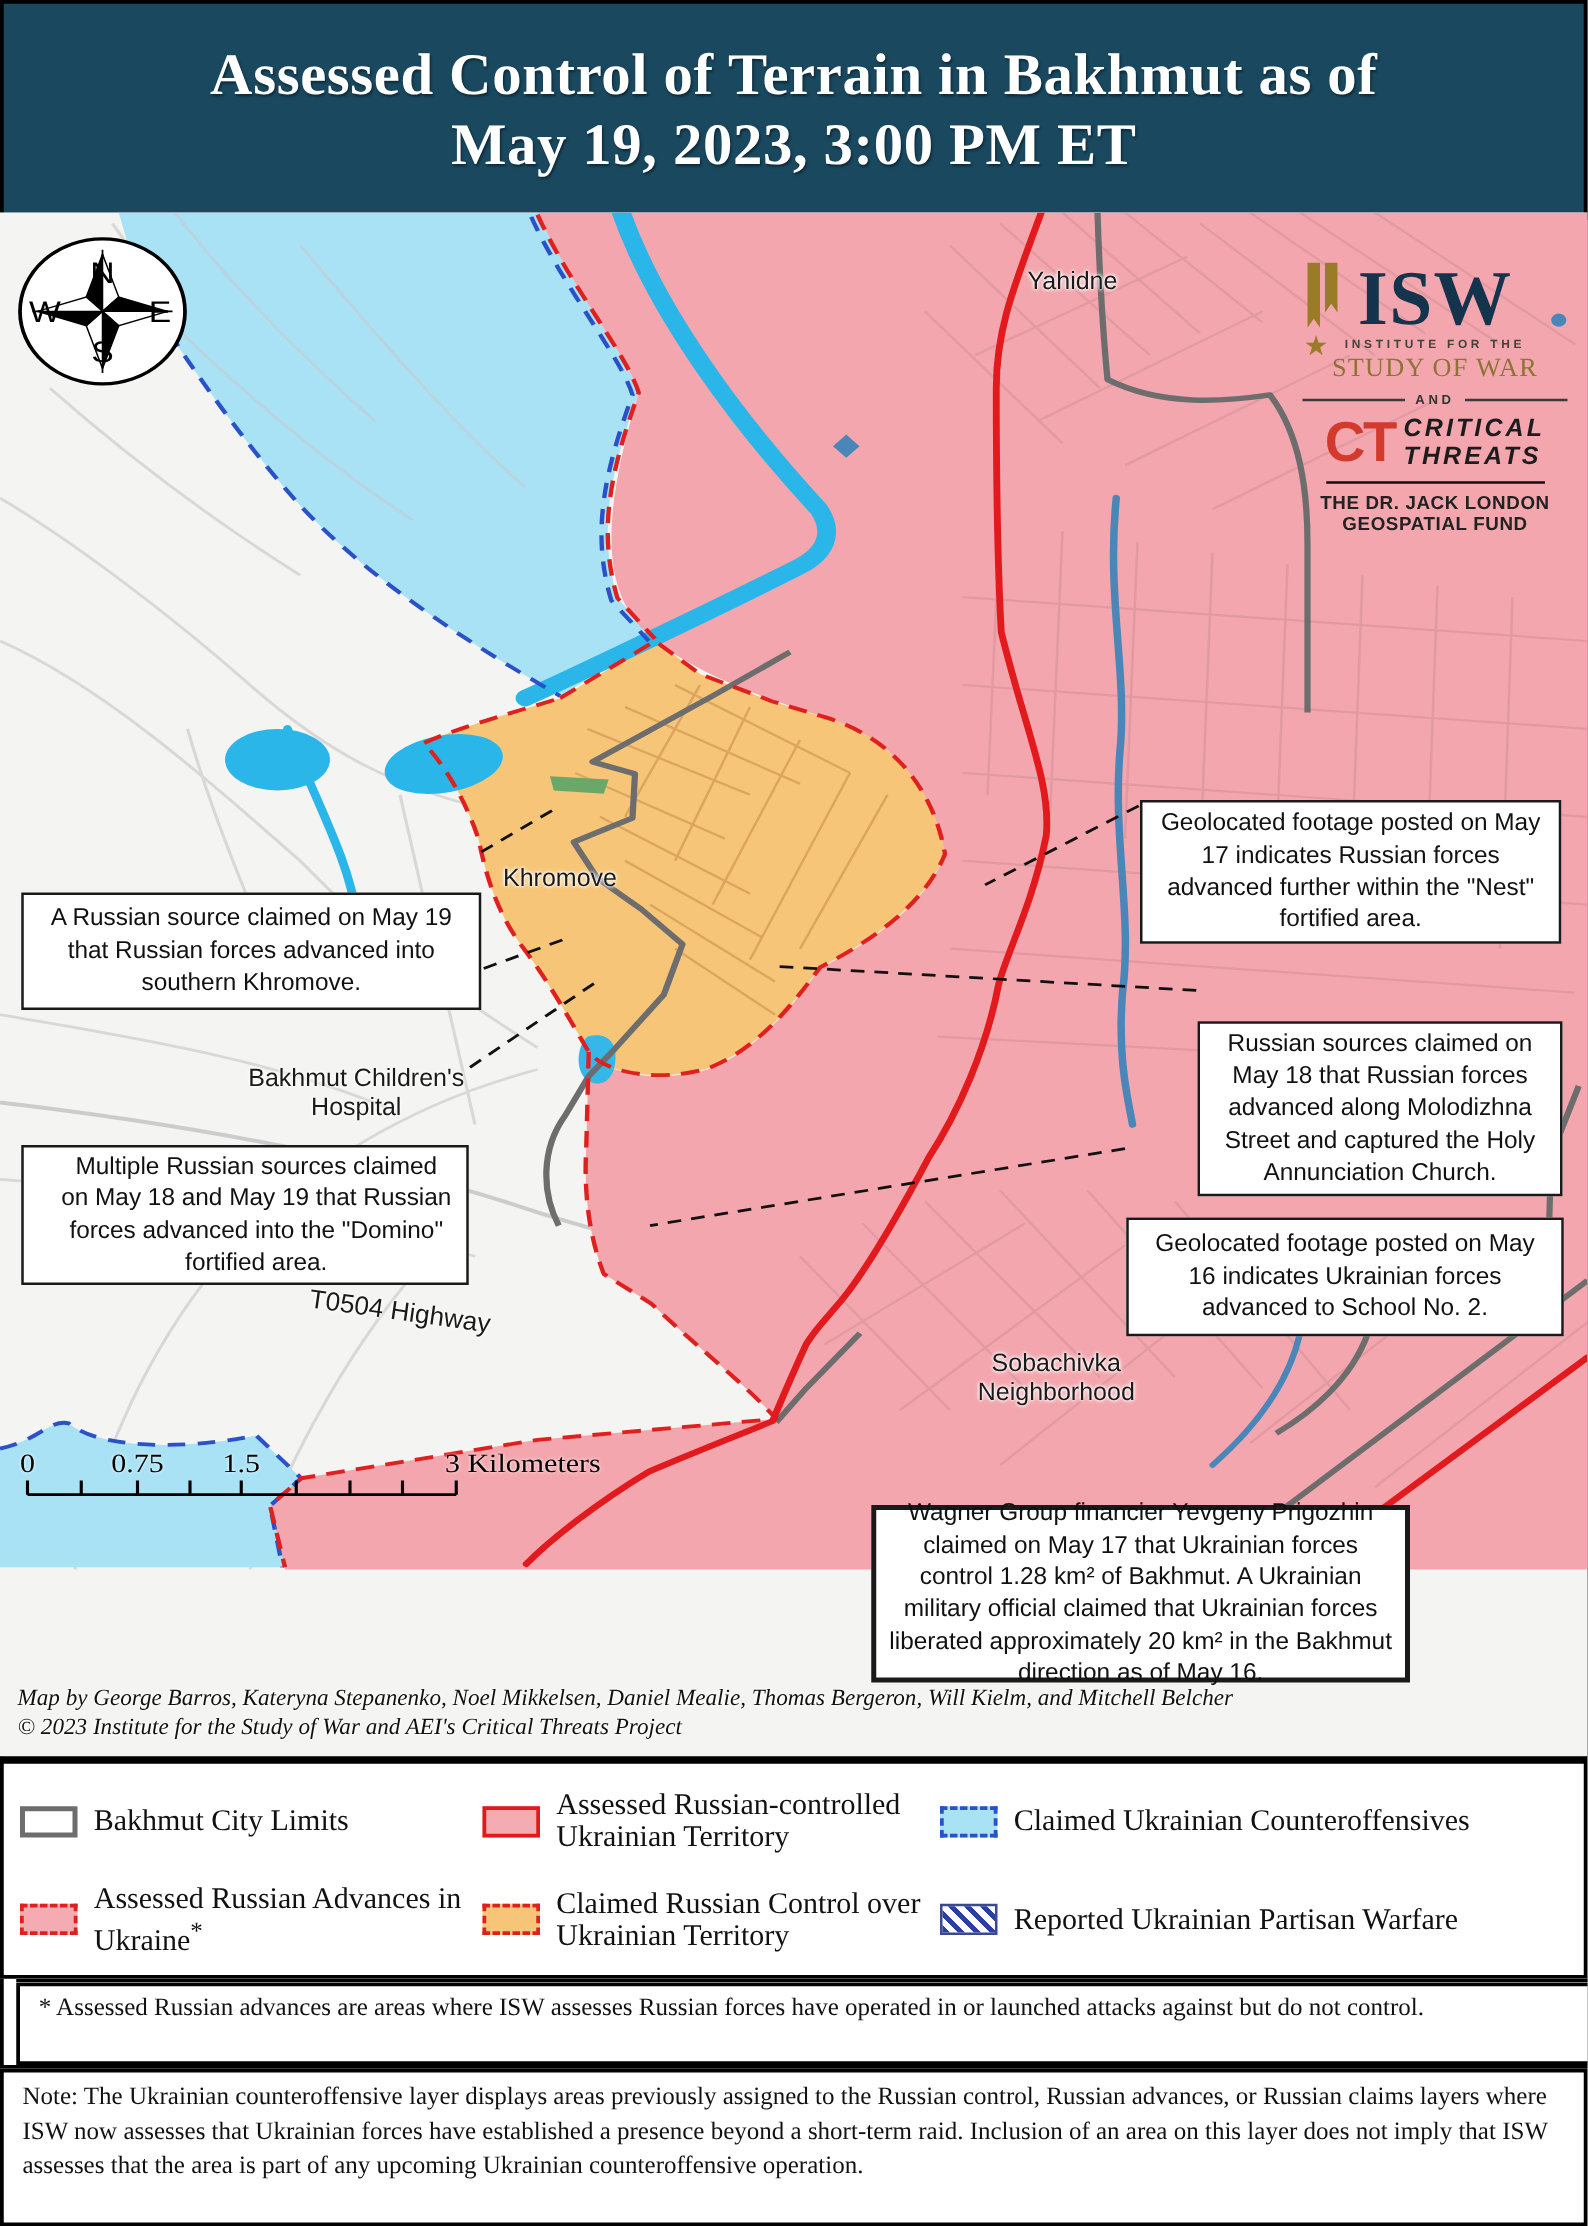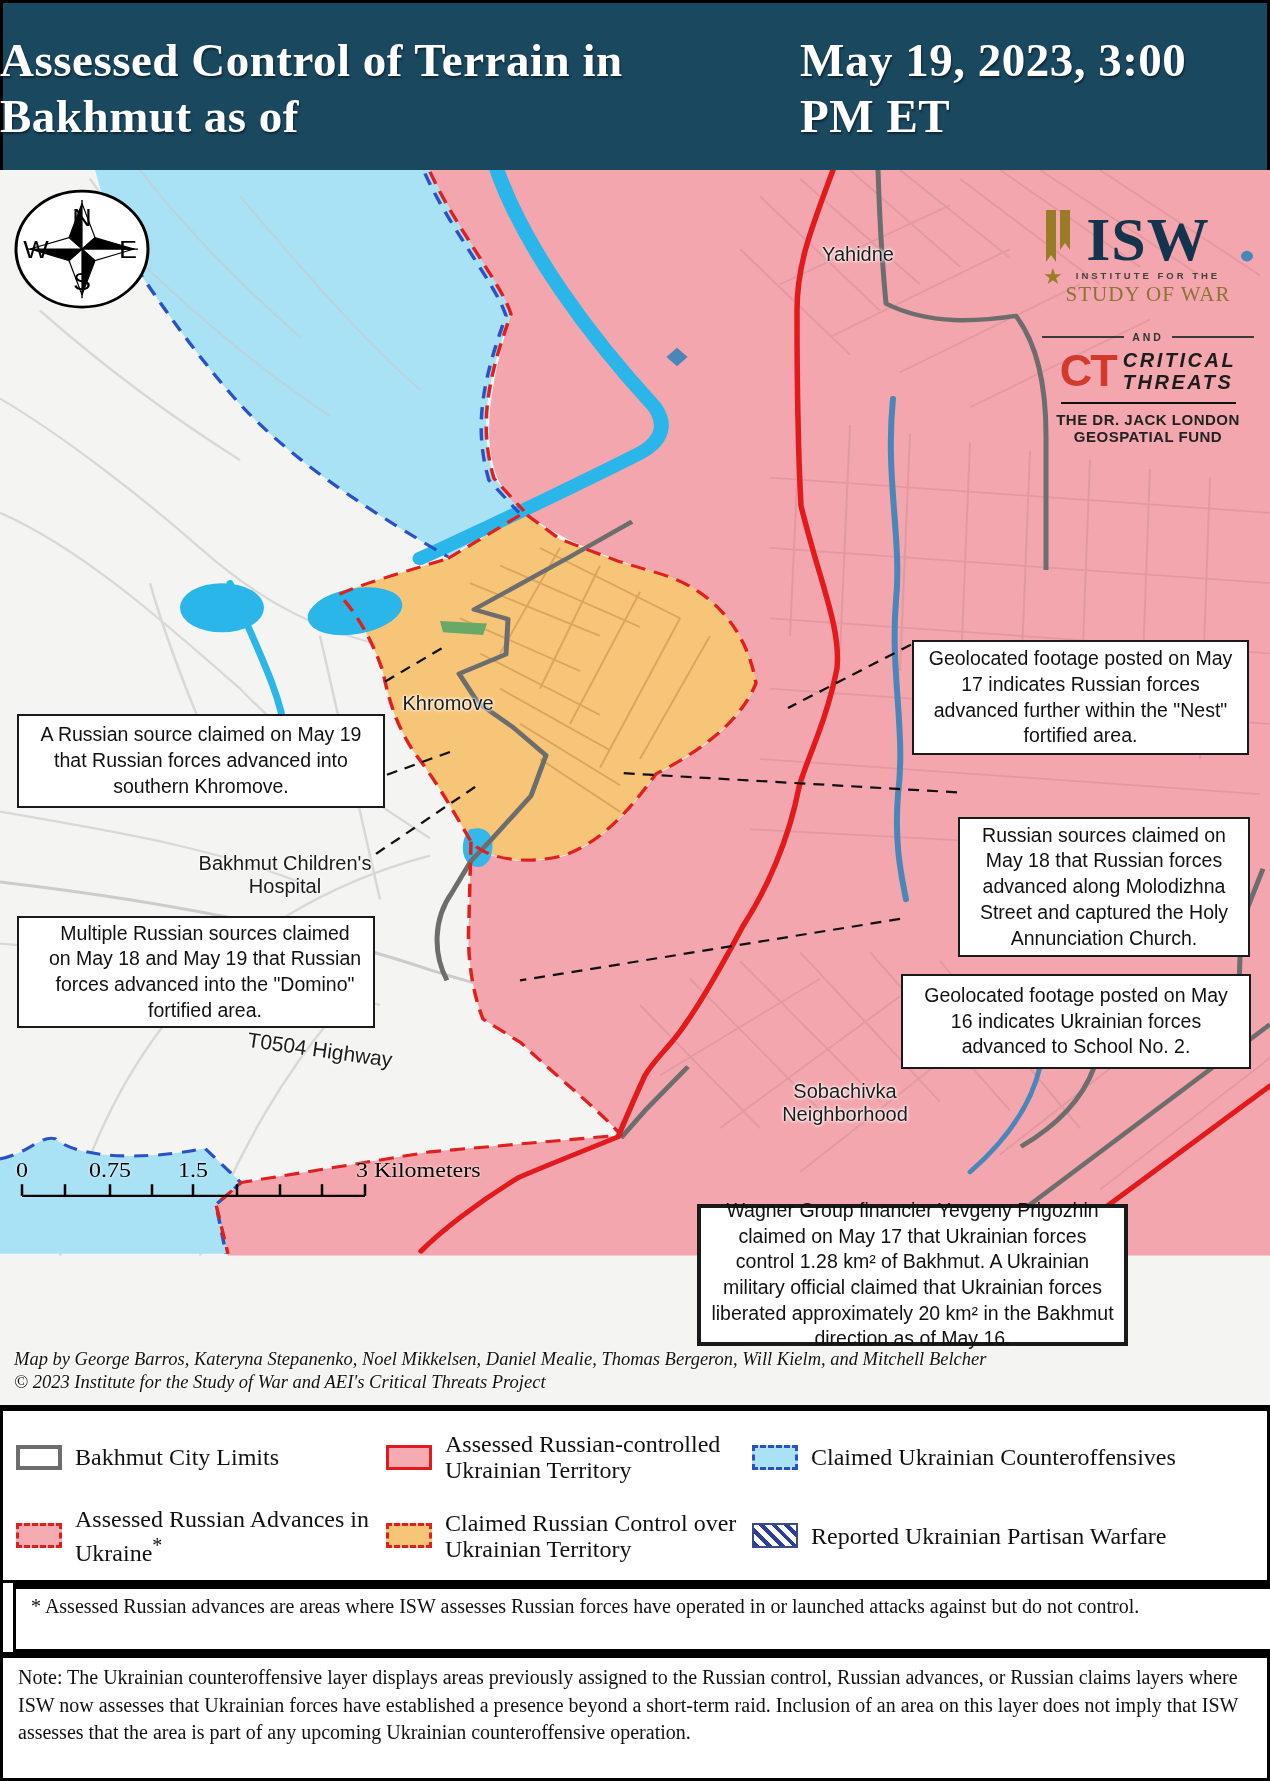--- a/index.html
+++ b/index.html
@@ -1,21 +1,21 @@
 <!DOCTYPE html>
 <html><head>
 <meta charset="utf-8">
 <style>
   html,body{margin:0;padding:0;background:#888;}
   *{box-sizing:border-box;}
   .page{position:relative;width:1270px;height:1781px;margin:0 auto;background:#fff;
         box-shadow:inset 0 0 0 3px #000;font-family:"Liberation Sans",sans-serif;color:#111;}
   
   .header{position:absolute;left:0;top:0;width:1270px;height:176px;background:#19485f;
-          display:flex;flex-direction:row;justify-content:center;align-items:center;
+          display:flex;flex-direction:column;justify-content:center;align-items:center;
           box-shadow:inset 0 0 0 3px #000;}
   .header .t1,.header .t2{font-family:"Liberation Serif",serif;font-weight:700;color:#fff;
           font-size:47px;line-height:56px;text-shadow:1px 2px 2px rgba(0,0,0,.45);letter-spacing:.5px;}
   
   .map{position:absolute;left:0;top:170px;width:1270px;height:1235px;overflow:hidden;background:#f4f4f2;}
   .map svg{position:absolute;left:0;top:0;}
   .maplabel{position:absolute;color:#1a1a1a;font-size:20px;line-height:23px;text-align:center;
             text-shadow:0 0 2px #fff,0 0 3px #fff,0 0 4px #fff;}
   .callout{position:absolute;background:#fff;border:2px solid #1a1a1a;color:#111;
            font-size:19.5px;line-height:1.32;text-align:center;padding:8px 10px;
@@ -25,21 +25,21 @@
            font-style:italic;font-size:18.5px;line-height:23px;color:#111;
            text-shadow:0 0 2px #fff,0 0 3px #fff,0 0 4px #fff;}
   
   .logo{position:absolute;left:1042px;top:40px;width:212px;display:flex;flex-direction:column;
         align-items:center;text-align:center;}
   .logo .iswrow{display:flex;align-items:flex-start;gap:4px;}
   .logo .isw{font-family:"Liberation Serif",serif;font-weight:700;font-size:62px;line-height:58px;
              color:#14344d;letter-spacing:1px;}
   .logo .inst{font-size:9.5px;font-weight:700;letter-spacing:3px;color:#44413a;margin-top:2px;}
   .logo .study{font-family:"Liberation Serif",serif;font-size:21px;letter-spacing:1px;color:#8d7335;margin-top:1px;}
-  .logo .androw{display:flex;align-items:center;gap:8px;margin:24px 0 6px 0;width:100%;justify-content:center;}
+  .logo .androw{display:flex;align-items:center;gap:8px;margin:7px 0 6px 0;width:100%;justify-content:center;}
   .logo .androw .ln{height:2px;background:#3a3a3a;flex:1;}
   .logo .and{font-size:10.5px;font-weight:700;letter-spacing:3px;color:#333;}
   .logo .ctrow{display:flex;align-items:center;gap:7px;}
   .logo .ct{color:#d23a2e;font-size:45px;font-weight:800;line-height:40px;letter-spacing:-2px;}
   .logo .ctxt{display:flex;flex-direction:column;align-items:flex-start;font-style:italic;}
   .logo .ctxt span{font-size:20px;font-weight:800;letter-spacing:2.5px;color:#1c1c1c;line-height:22px;}
   .logo .rule{width:175px;height:2px;background:#111;margin:9px 0 7px 0;}
   .logo .fund{font-size:15px;font-weight:700;color:#222;line-height:17px;letter-spacing:.5px;}
   
   .legend{position:absolute;left:0;top:1405px;width:1270px;height:178px;background:#fff;
@@ -242,21 +242,21 @@
         <path d="M22,1337 L365,1337 M22,1337 L22,1324 M65,1337 L65,1324 M110,1337 L110,1324 M152,1337 L152,1324 M193,1337 L193,1324 M237,1337 L237,1324 M280,1337 L280,1324 M322,1337 L322,1324 M365,1337 L365,1324" stroke="#000" stroke-width="2.5" fill="none"></path>
         <g font-family="Liberation Serif,serif" font-size="24" fill="#000" style="text-shadow:0 0 3px #fff;">
           <text x="22" y="1316" text-anchor="middle">0</text>
           <text x="110" y="1316" text-anchor="middle">0.75</text>
           <text x="193" y="1316" text-anchor="middle">1.5</text>
           <text x="356" y="1316" text-anchor="start">3 Kilometers</text>
         </g>
       </g>
     </svg>
 
-    <div class="maplabel" style="left:788px;top:73px;width:140px;">Yahidne</div>
+    <div class="maplabel" style="left:788px;top:44px;width:140px;">Yahidne</div>
     <div class="maplabel" style="left:368px;top:522px;width:160px;">Khromove</div>
     <div class="maplabel" style="left:175px;top:682px;width:220px;">Bakhmut Children's Hospital</div>
     <div class="maplabel" style="left:205px;top:868px;width:230px;font-size:21px;transform:rotate(8deg);">T0504 Highway</div>
     <div class="maplabel" style="left:735px;top:910px;width:220px;">Sobachivka Neighborhood</div>
 
     <div class="callout" style="left:17px;top:544px;width:368px;height:94px;">
         <span>A Russian source claimed on May 19 that Russian forces advanced into southern Khromove.</span>
       </div>
     <div class="callout" style="left:17px;top:746px;width:358px;height:112px;padding-left:28px;">
         <span>Multiple Russian sources claimed on May 18 and May 19 that Russian forces advanced into the "Domino" fortified area.</span>

